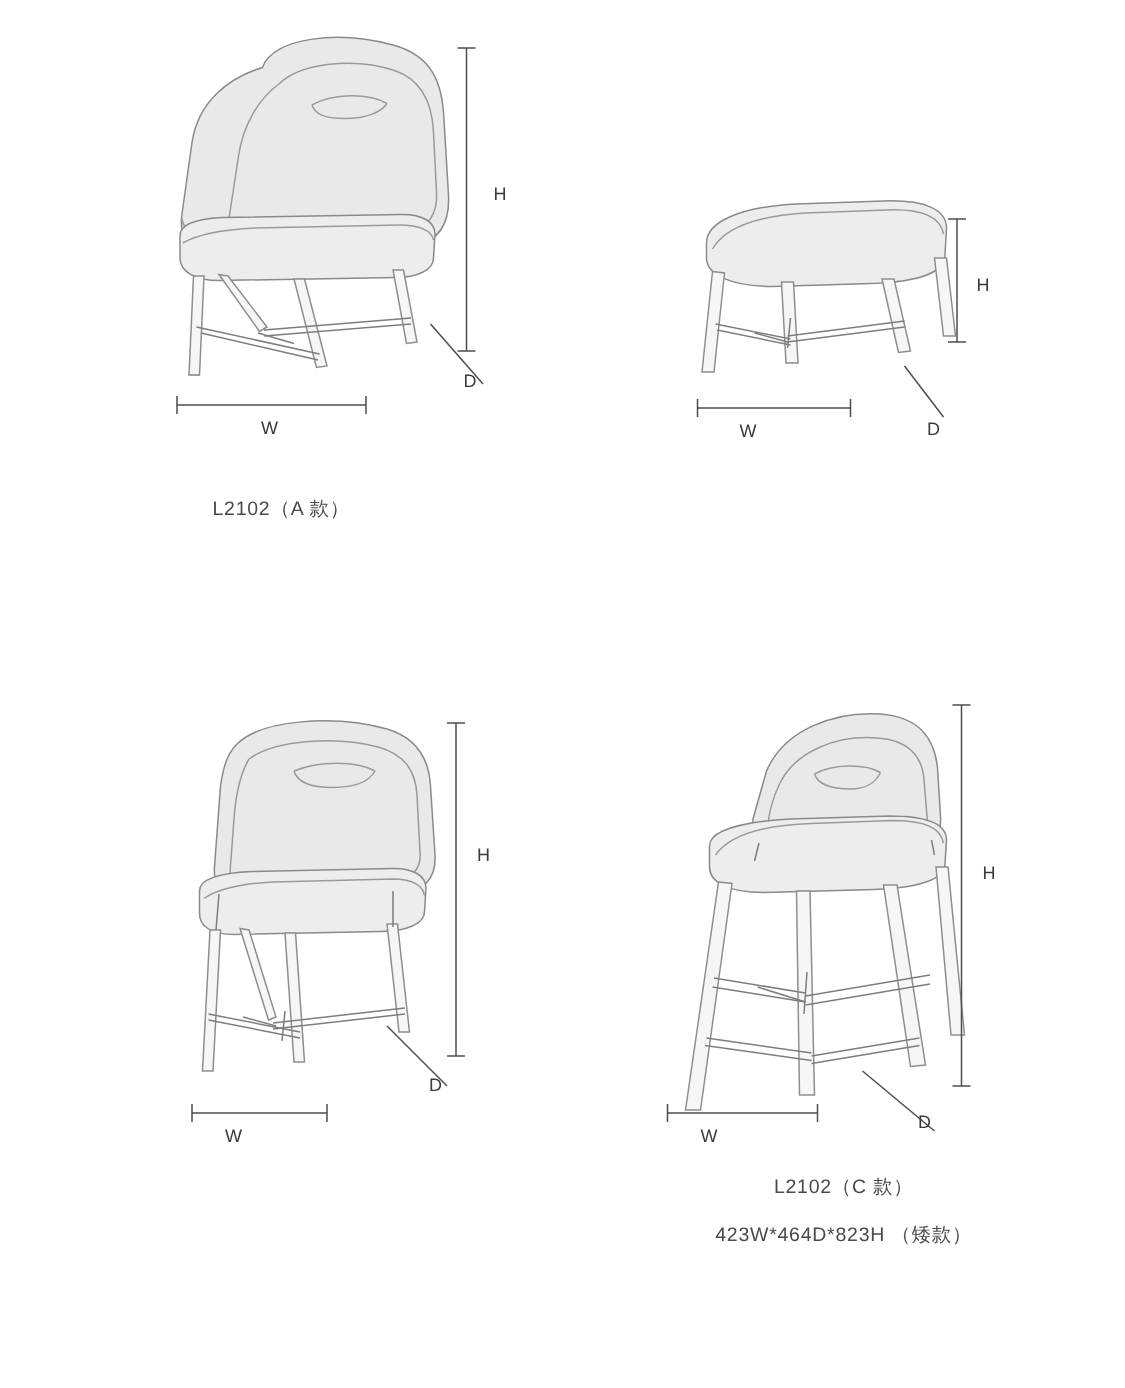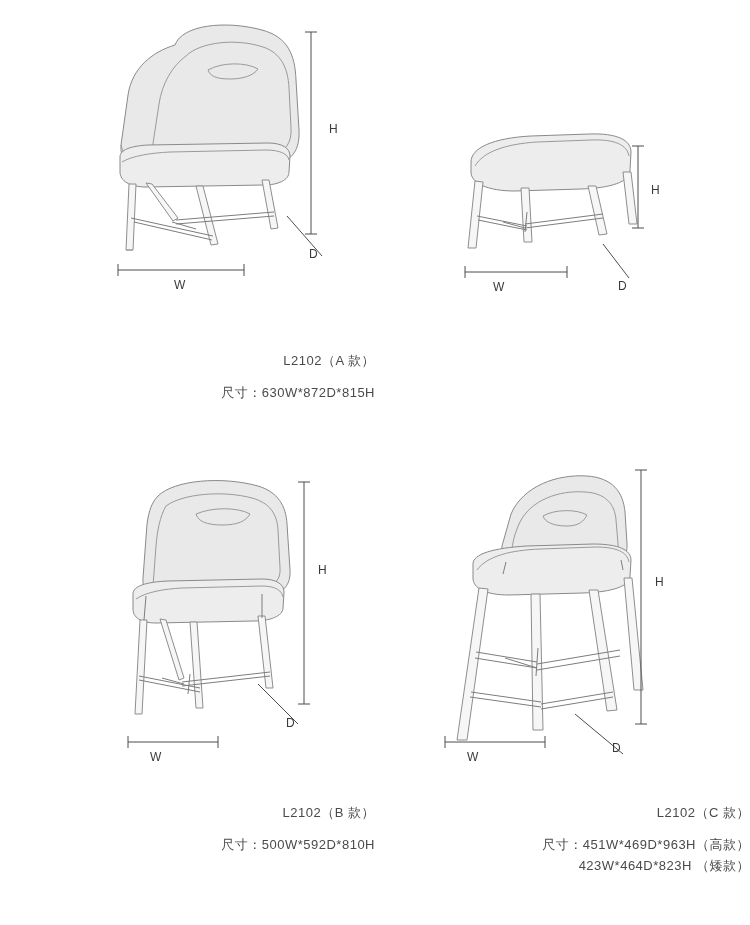--- a/index.html
+++ b/index.html
@@ -27,25 +27,24 @@
   .cell-tr { left: 375px; top: 0; }
   .cell-bl { left: 0;   top: 452px; }
   .cell-br { left: 375px; top: 452px; }
 
   .figure {
     position: relative;
     width: 375px;
     height: 330px;
   }
   .caption {
-    text-align: right;
+    text-align: center;
     font-size: 13px;
     color: #4a4a4a;
     letter-spacing: 0.5px;
-    margin-top: 22px;
   }
   .caption .title {
     display: block;
     margin-bottom: 12px;
   }
   .caption .spec {
     display: block;
     line-height: 21px;
   }
 
@@ -118,21 +117,20 @@
         <text class="dimlabel" x="309" y="258">D</text>
 
         <path class="dim" d="M118,270 L244,270"></path>
         <path class="dim" d="M118,264 L118,276"></path>
         <path class="dim" d="M244,264 L244,276"></path>
         <text class="dimlabel" x="174" y="289">W</text>
       </svg>
     </div>
     <div class="caption">
       <span class="title">L2102（A 款）</span>
-      <span class="spec">尺寸：630W*872D*815H</span>
     </div>
   </div>
 
   <div class="cell cell-tr">
     <div class="figure">
       <svg class="drawing" width="375" height="330" viewBox="0 0 375 330">
 
         <path class="fill-seat" d="M96,162 C96,148 118,138 156,136 L214,134
               C242,133 256,140 256,152 L255,170 C255,182 236,188 206,189
               L140,191 C112,191 96,183 96,172 Z"></path>
@@ -208,24 +206,20 @@
 
         <path class="dim" d="M258,232 L298,272"></path>
         <text class="dimlabel" x="286" y="275">D</text>
 
         <path class="dim" d="M128,290 L218,290"></path>
         <path class="dim" d="M128,284 L128,296"></path>
         <path class="dim" d="M218,284 L218,296"></path>
         <text class="dimlabel" x="150" y="309">W</text>
       </svg>
     </div>
-    <div class="caption">
-      <span class="title">L2102（B 款）</span>
-      <span class="spec">尺寸：500W*592D*810H</span>
-    </div>
   </div>
 
   <div class="cell cell-br">
     <div class="figure">
       <svg class="drawing" width="375" height="330" viewBox="0 0 375 330">
 
         <path class="fill-back" d="M136,62 C148,34 182,22 212,24 C238,26 248,40 250,60
               L252,92 C253,104 246,110 236,110 L140,112 C130,112 126,104 127,94 Z"></path>
         <path class="ln-l" d="M145,70 C156,48 184,38 210,40 C230,41 240,52 241,68
               L243,92 C244,100 238,104 230,104"></path>
@@ -267,18 +261,17 @@
         <text class="dimlabel" x="237" y="300">D</text>
 
         <path class="dim" d="M70,290 L170,290"></path>
         <path class="dim" d="M70,284 L70,296"></path>
         <path class="dim" d="M170,284 L170,296"></path>
         <text class="dimlabel" x="92" y="309">W</text>
       </svg>
     </div>
     <div class="caption">
       <span class="title">L2102（C 款）</span>
-      <span class="spec">尺寸：451W*469D*963H（高款）</span>
       <span class="spec">423W*464D*823H （矮款）</span>
     </div>
   </div>
 
 </div>
 
 </body></html>

